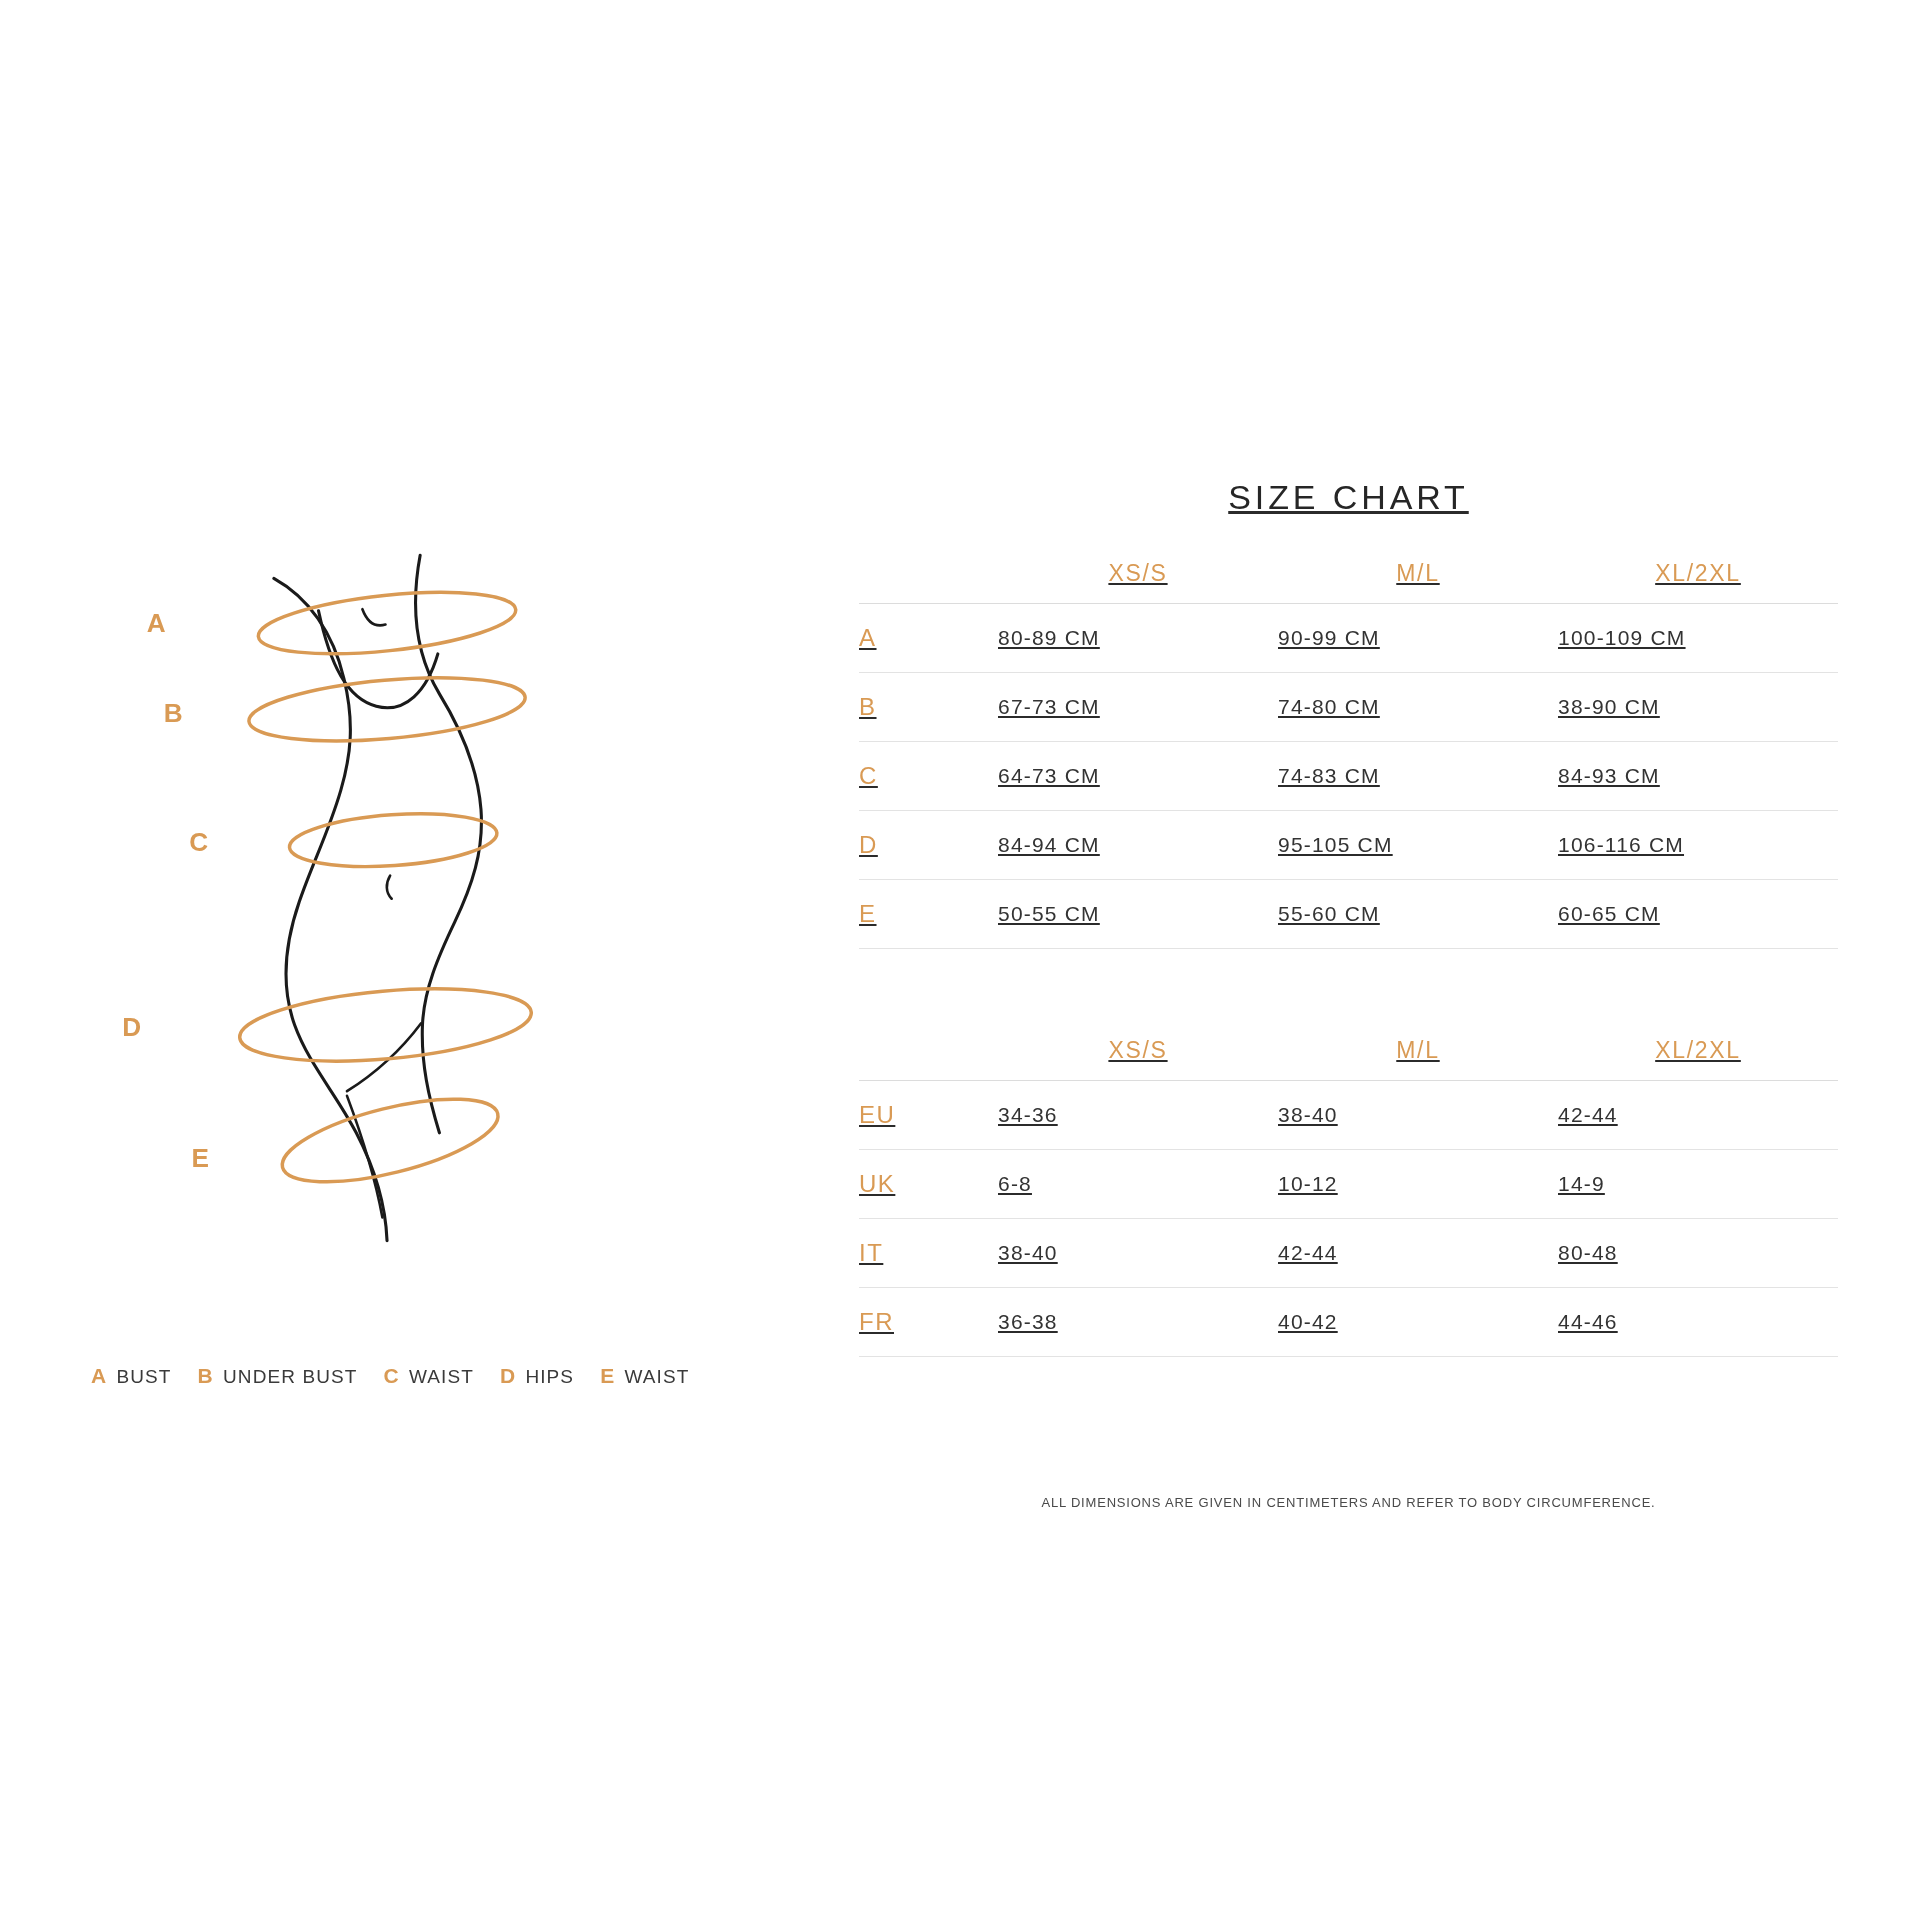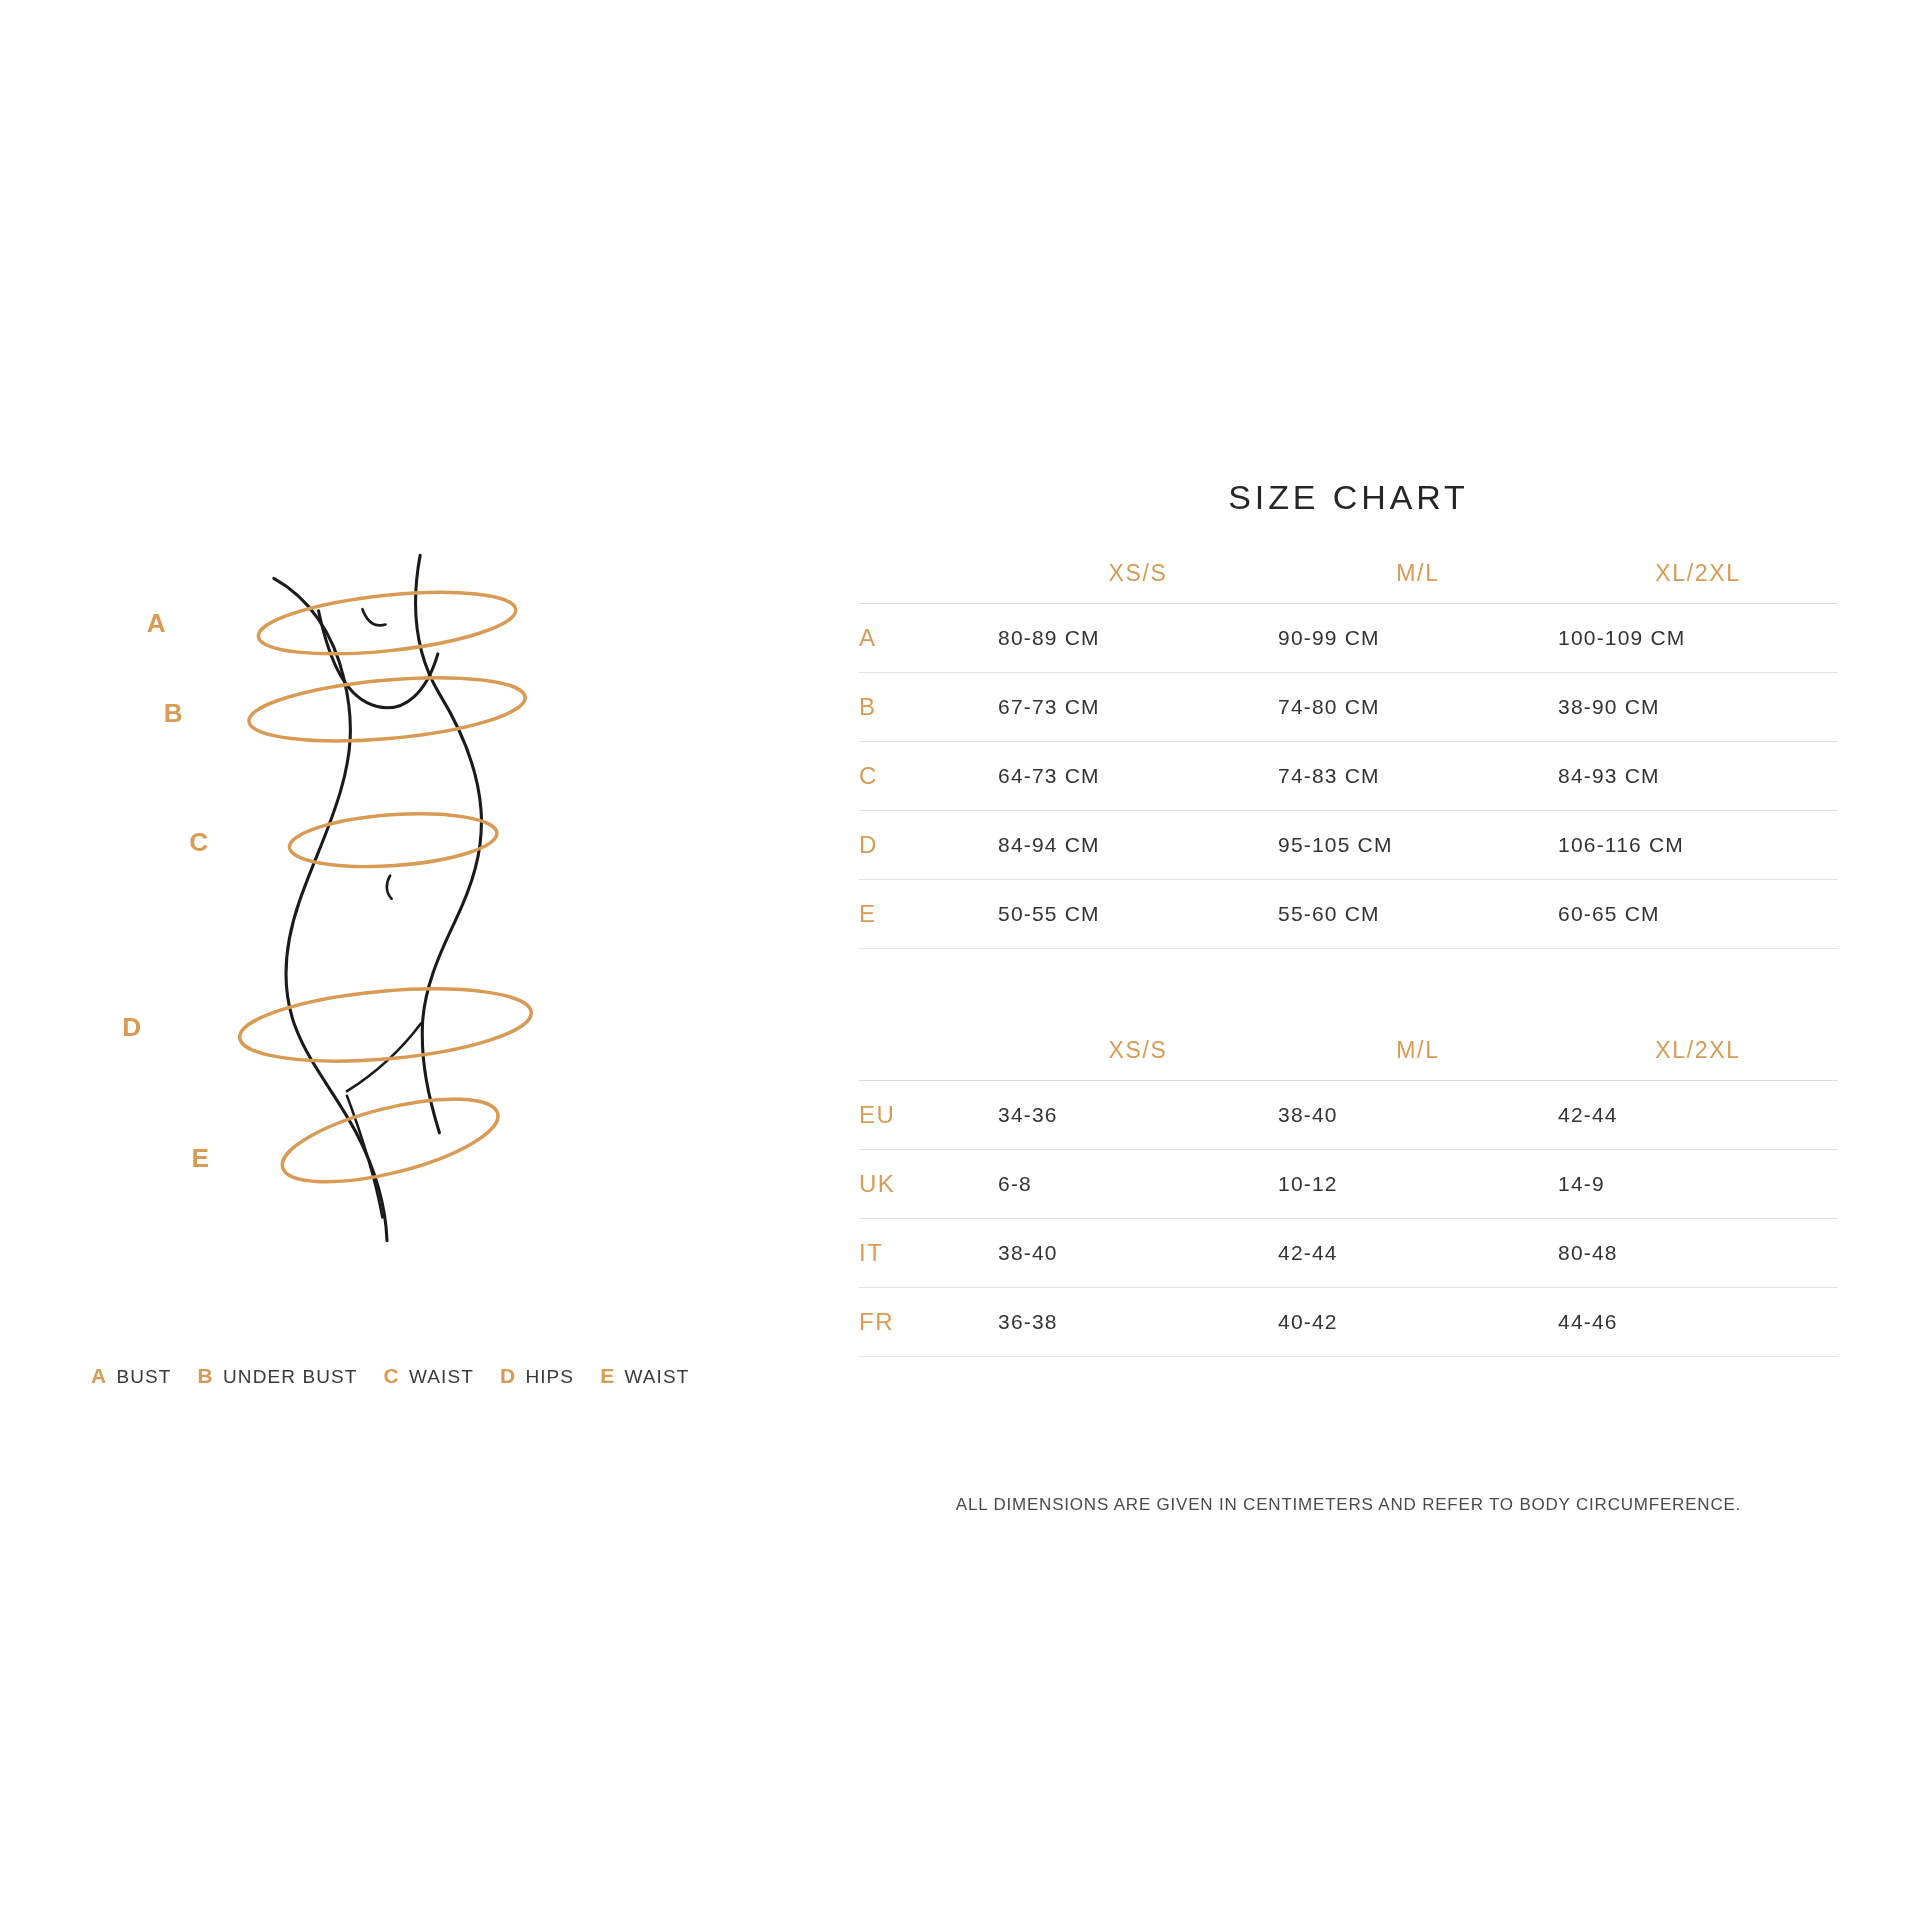--- a/index.html
+++ b/index.html
@@ -55,20 +55,21 @@
     font-weight: 700;
     font-size: 21px;
   }
 
   
   .tables {
     position: absolute;
     left: 859px;
     top: 478px;
     width: 979px;
+    text-decoration: underline;
   }
   .tbl-title {
     text-align: center;
     font-size: 34px;
     letter-spacing: 3.9px;
     color: #262626;
     font-weight: 400;
     margin: 0 0 26px 0;
   }
   table {
@@ -104,21 +105,21 @@
   col.c-val { width: auto; }
 
   .spacer { height: 71px; }
 
   .footnote {
     position: absolute;
     left: 859px;
     top: 1495px;
     width: 979px;
     text-align: center;
-    font-size: 17px;
+    font-size: 13px;
     letter-spacing: 0.8px;
     color: #4a4a4a;
   }
 </style>
 </head>
 <body>
 
 <div class="page">
 
   <div class="illustration">

